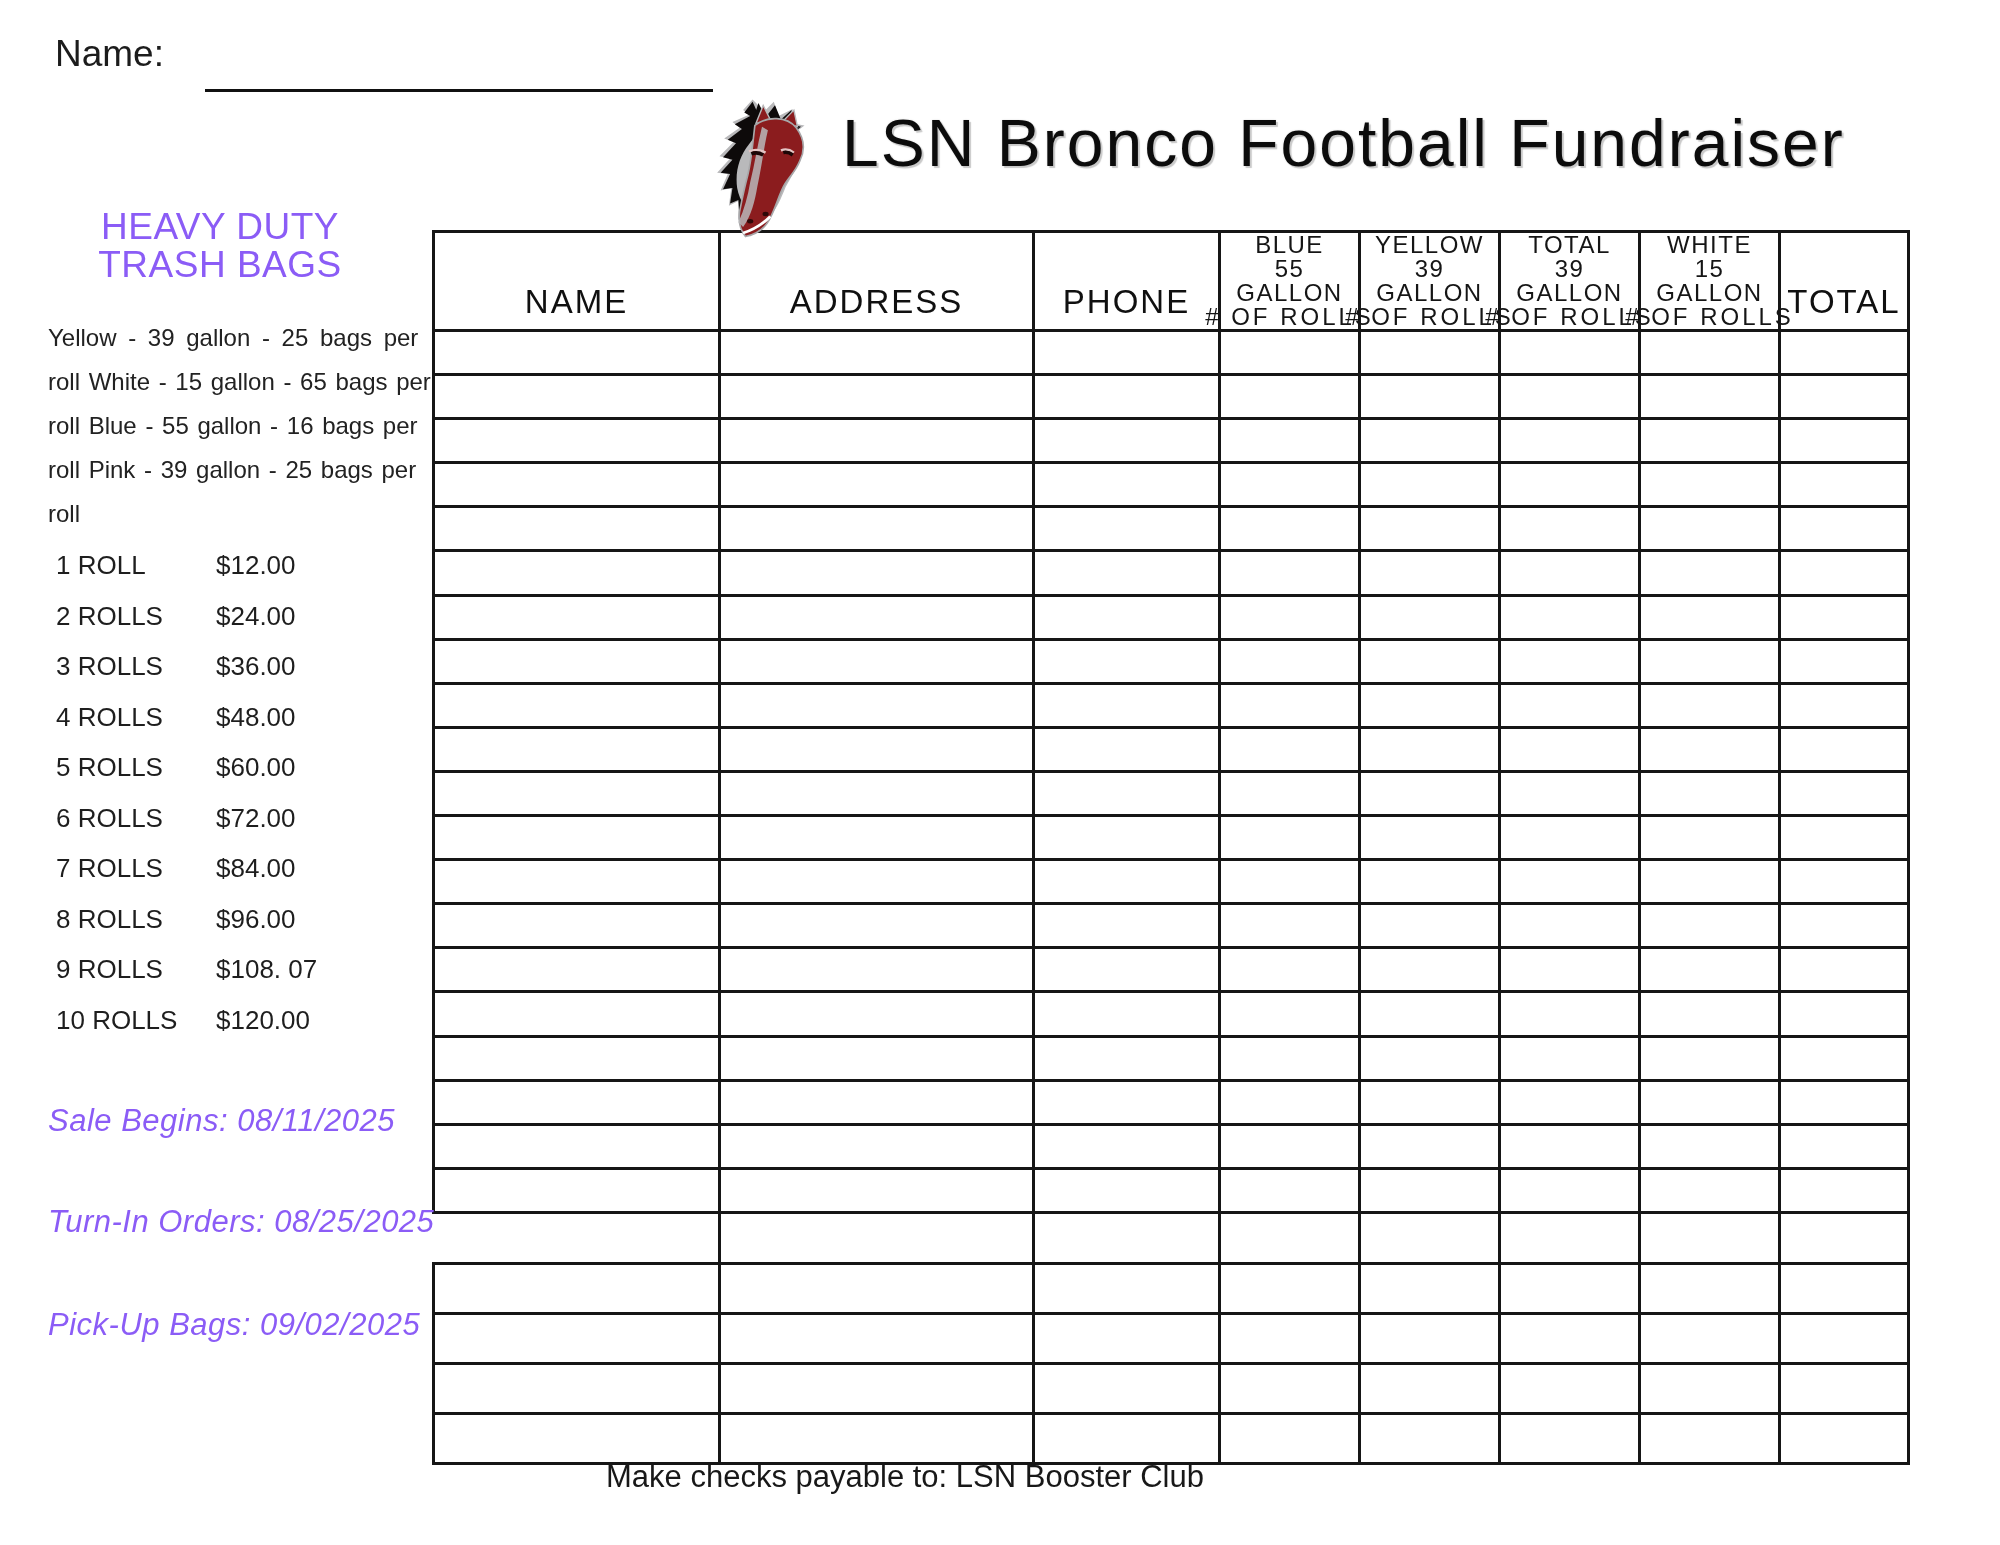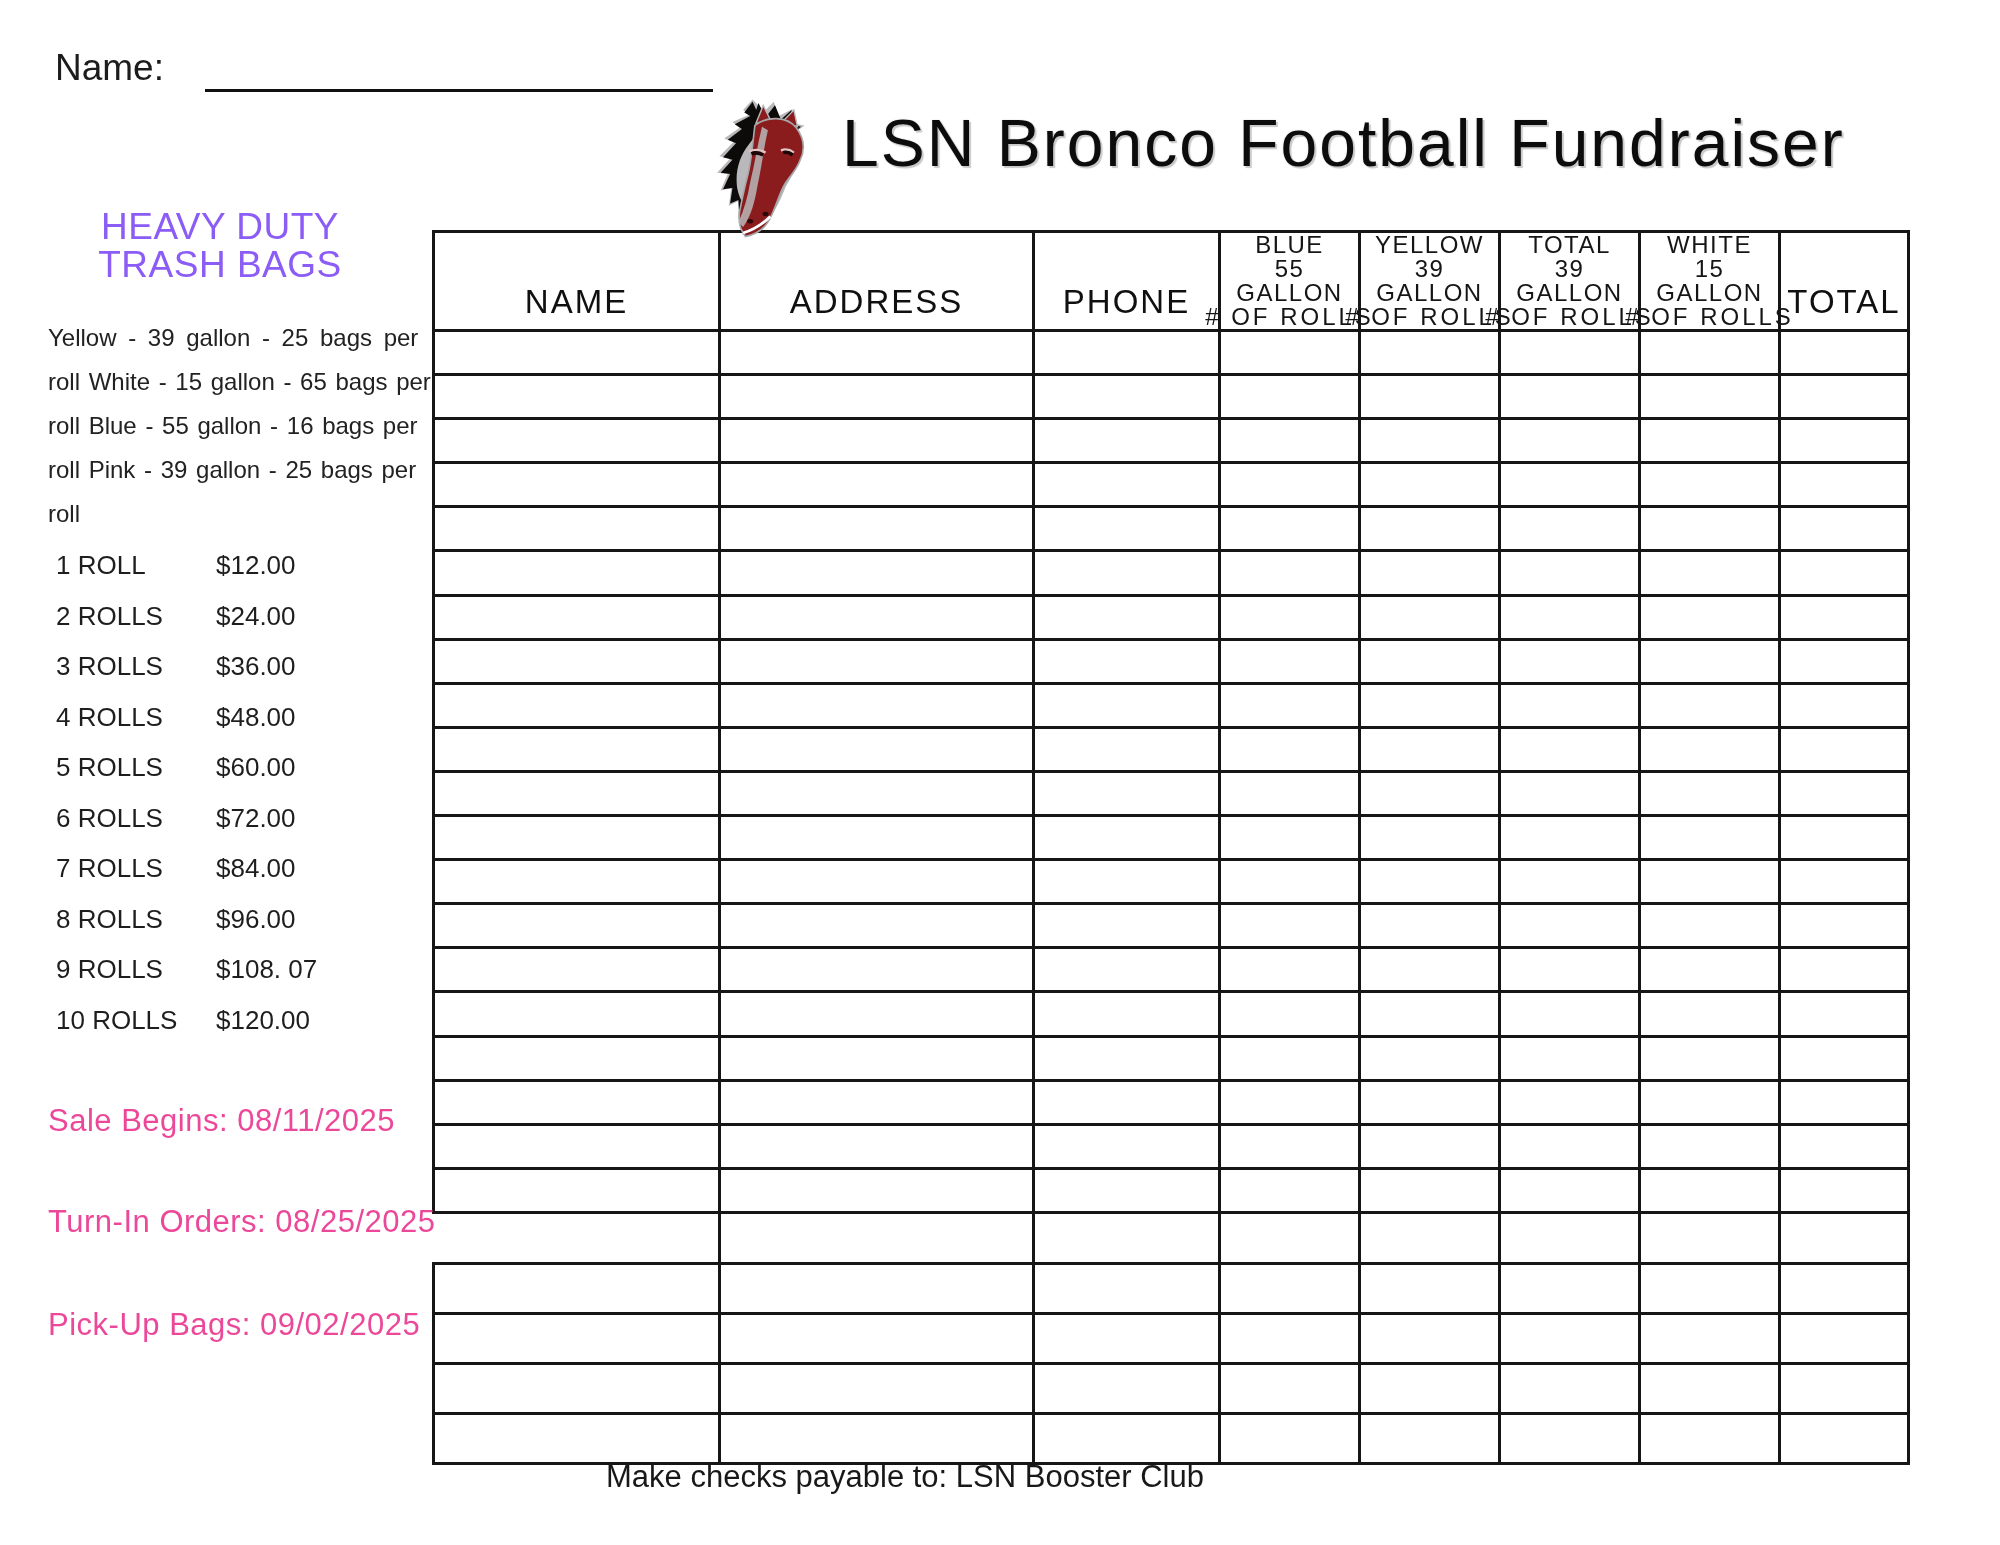--- a/index.html
+++ b/index.html
@@ -5,21 +5,21 @@
   * { margin:0; padding:0; box-sizing:border-box; }
   html,body { background:#ffffff; }
   body {
     width:2000px; height:1545px; position:relative;
     font-family:"Liberation Sans", sans-serif; color:#141414;
     overflow:hidden;
   }
   .abs { position:absolute; }
 
   
-  .name-label { left:55px; top:46px; font-size:37px; line-height:44px; color:#1c1c1c; }
+  .name-label { left:55px; top:32px; font-size:37px; line-height:44px; color:#1c1c1c; }
   .name-line  { left:205px; top:89px; width:508px; height:3px; background:#111; }
 
   
   .logo { left:684px; top:94px; width:130px; height:148px; z-index:5; }
 
   
   .form-title {
     left:842px; top:103px; width:1160px;
     font-size:66px; line-height:80px; letter-spacing:2px;
     font-weight:400; color:#0c0c0c; white-space:nowrap;
@@ -35,21 +35,21 @@
   .product-desc { left:48px; top:316px; width:400px; font-size:24px; line-height:44px; color:#222; }
   .product-desc .line { white-space:nowrap; }
   .product-desc .line.w1 { word-spacing:5px; }
   .product-desc .line.w2 { word-spacing:2px; }
 
   .price-list { left:56px; top:540px; width:330px; font-size:26px; color:#1e1e1e; }
   .price-row { display:flex; height:50.5px; line-height:50.5px; }
   .price-qty { width:160px; flex:0 0 160px; }
   .price-amount { flex:1; }
 
-  .date-line { left:48px; font-size:31px; line-height:38px; letter-spacing:0.5px; color:#ec4899; white-space:nowrap; z-index:6; }
+  .date-line { left:48px; font-size:31px; line-height:38px; letter-spacing:0.5px; color:#8b5cf6; white-space:nowrap; z-index:6;font-style:italic; }
   .date-sale    { top:1102px; }
   .date-turnin  { top:1203px; }
   .date-pickup  { top:1306px; }
 
   
   table.order-table {
     position:absolute; left:432px; top:230px; width:1475px;
     border-collapse:collapse; table-layout:fixed; z-index:1;
   }
   .order-table th, .order-table td {

